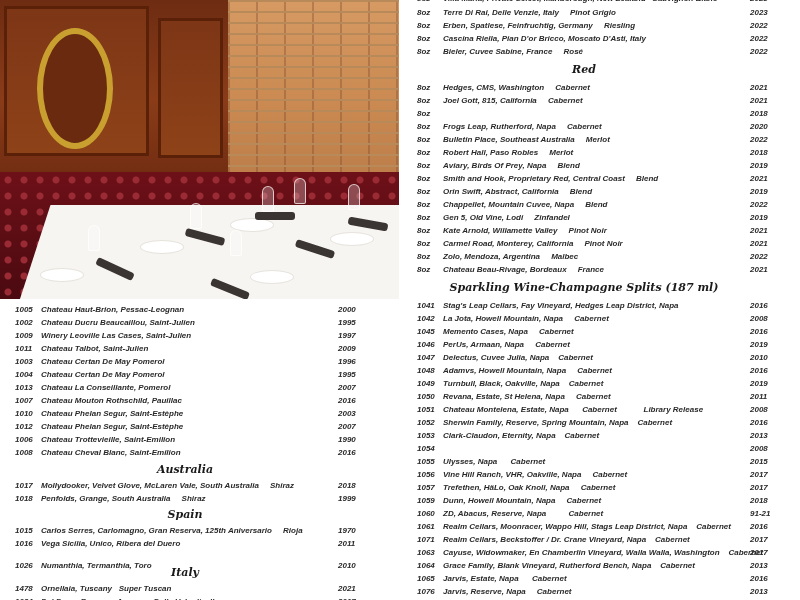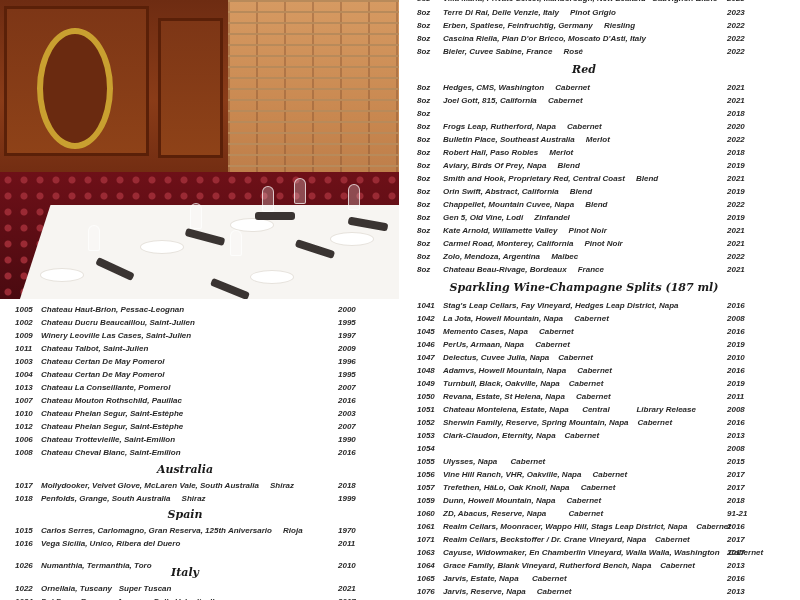--- a/index.html
+++ b/index.html
@@ -46,21 +46,21 @@
   .right-col { left: 400px; width: 400px; }
 
   .row { position: absolute; height: 13px; font-size: 8px; font-style: italic; font-weight: bold; color: #2a2a2a; white-space: pre; }
   .row .code { position: absolute; left: 0; }
   .row .name { position: absolute; left: 26px; }
   .row .year { position: absolute; left: 323px; }
 
   .left-col .row { left: 15px; width: 380px; font-style: italic; }
   .right-col .row { left: 17px; width: 380px; }
   .right-col .row .name { left: 26px; }
-  .right-col .row .year { left: 310px; }
+  .right-col .row .year { left: 333px; }
 
   .section-title {
     position: absolute; width: 400px; text-align: center;
     font-family: "DejaVu Serif", serif; font-style: italic; font-weight: bold; font-size: 11px; color: #1a1a1a;
   }
 </style>
 </head>
 <body>
 
 <div class="photo">
@@ -109,21 +109,21 @@
   <div class="section-title" style="top:463px;left:-15px">Australia</div>
   <div class="row" style="top:481px"><span class="code">1017</span><span class="name">Mollydooker, Velvet Glove, McLaren Vale, South Australia     Shiraz</span><span class="year">2018</span></div>
   <div class="row" style="top:494px"><span class="code">1018</span><span class="name">Penfolds, Grange, South Australia     Shiraz</span><span class="year">1999</span></div>
 
   <div class="section-title" style="top:508px;left:-15px">Spain</div>
   <div class="row" style="top:526px"><span class="code">1015</span><span class="name">Carlos Serres, Carlomagno, Gran Reserva, 125th Aniversario     Rioja</span><span class="year">1970</span></div>
   <div class="row" style="top:539px"><span class="code">1016</span><span class="name">Vega Sicilia, Unico, Ribera del Duero</span><span class="year">2011</span></div>
   <div class="row" style="top:561px"><span class="code">1026</span><span class="name">Numanthia, Termanthia, Toro</span><span class="year">2010</span></div>
 
   <div class="section-title" style="top:566px;left:-15px">Italy</div>
-  <div class="row" style="top:584px"><span class="code">1022</span><span class="name">Ornellaia, Tuscany   Super Tuscan</span><span class="year">2021</span></div>
+  <div class="row" style="top:584px"><span class="code">1478</span><span class="name">Ornellaia, Tuscany   Super Tuscan</span><span class="year">2021</span></div>
   <div class="row" style="top:597px"><span class="code">1024</span><span class="name">Dal Forno Romano, Amarone Della Valpolicella</span><span class="year">2017</span></div>
 </div>
 
 <div class="col right-col">
   <div class="row" style="top:-6px"><span class="code">8oz</span><span class="name">Villa Maria, Private Select, Marlborough, New Zealand   Sauvignon Blanc</span><span class="year">2023</span></div>
   <div class="row" style="top:8px"><span class="code">8oz</span><span class="name">Terre Di Rai, Delle Venzie, Italy     Pinot Grigio</span><span class="year">2023</span></div>
   <div class="row" style="top:21px"><span class="code">8oz</span><span class="name">Erben, Spatlese, Feinfruchtig, Germany     Riesling</span><span class="year">2022</span></div>
   <div class="row" style="top:34px"><span class="code">8oz</span><span class="name">Cascina Riella, Pian D'or Bricco, Moscato D'Asti, Italy</span><span class="year">2022</span></div>
   <div class="row" style="top:47px"><span class="code">8oz</span><span class="name">Bieler, Cuvee Sabine, France     Rosé</span><span class="year">2022</span></div>
 
@@ -146,21 +146,21 @@
 
   <div class="section-title" style="top:281px;left:-16px">Sparkling Wine-Champagne  Splits (187 ml)</div>
   <div class="row" style="top:301px"><span class="code">1041</span><span class="name">Stag's Leap Cellars, Fay Vineyard, Hedges Leap District, Napa</span><span class="year">2016</span></div>
   <div class="row" style="top:314px"><span class="code">1042</span><span class="name">La Jota, Howell Mountain, Napa     Cabernet</span><span class="year">2008</span></div>
   <div class="row" style="top:327px"><span class="code">1045</span><span class="name">Memento Cases, Napa     Cabernet</span><span class="year">2016</span></div>
   <div class="row" style="top:340px"><span class="code">1046</span><span class="name">PerUs, Armaan, Napa     Cabernet</span><span class="year">2019</span></div>
   <div class="row" style="top:353px"><span class="code">1047</span><span class="name">Delectus, Cuvee Julia, Napa    Cabernet</span><span class="year">2010</span></div>
   <div class="row" style="top:366px"><span class="code">1048</span><span class="name">Adamvs, Howell Mountain, Napa     Cabernet</span><span class="year">2016</span></div>
   <div class="row" style="top:379px"><span class="code">1049</span><span class="name">Turnbull, Black, Oakville, Napa    Cabernet</span><span class="year">2019</span></div>
   <div class="row" style="top:392px"><span class="code">1050</span><span class="name">Revana, Estate, St Helena, Napa     Cabernet</span><span class="year">2011</span></div>
-  <div class="row" style="top:405px"><span class="code">1051</span><span class="name">Chateau Montelena, Estate, Napa      Central            Library Release</span><span class="year">2008</span></div>
+  <div class="row" style="top:405px"><span class="code">1051</span><span class="name">Chateau Montelena, Estate, Napa      Cabernet            Library Release</span><span class="year">2008</span></div>
   <div class="row" style="top:418px"><span class="code">1052</span><span class="name">Sherwin Family, Reserve, Spring Mountain, Napa    Cabernet</span><span class="year">2016</span></div>
   <div class="row" style="top:431px"><span class="code">1053</span><span class="name">Clark-Claudon, Eternity, Napa    Cabernet</span><span class="year">2013</span></div>
   <div class="row" style="top:444px"><span class="code">1054</span><span class="year">2008</span></div>
   <div class="row" style="top:457px"><span class="code">1055</span><span class="name">Ulysses, Napa      Cabernet</span><span class="year">2015</span></div>
   <div class="row" style="top:470px"><span class="code">1056</span><span class="name">Vine Hill Ranch, VHR, Oakville, Napa     Cabernet</span><span class="year">2017</span></div>
   <div class="row" style="top:483px"><span class="code">1057</span><span class="name">Trefethen, HäLo, Oak Knoll, Napa     Cabernet</span><span class="year">2017</span></div>
   <div class="row" style="top:496px"><span class="code">1059</span><span class="name">Dunn, Howell Mountain, Napa     Cabernet</span><span class="year">2018</span></div>
   <div class="row" style="top:509px"><span class="code">1060</span><span class="name">ZD, Abacus, Reserve, Napa          Cabernet</span><span class="year">91-21</span></div>
   <div class="row" style="top:522px"><span class="code">1061</span><span class="name">Realm Cellars, Moonracer, Wappo Hill, Stags Leap District, Napa    Cabernet</span><span class="year">2016</span></div>
   <div class="row" style="top:535px"><span class="code">1071</span><span class="name">Realm Cellars, Beckstoffer / Dr. Crane Vineyard, Napa    Cabernet</span><span class="year">2017</span></div>

